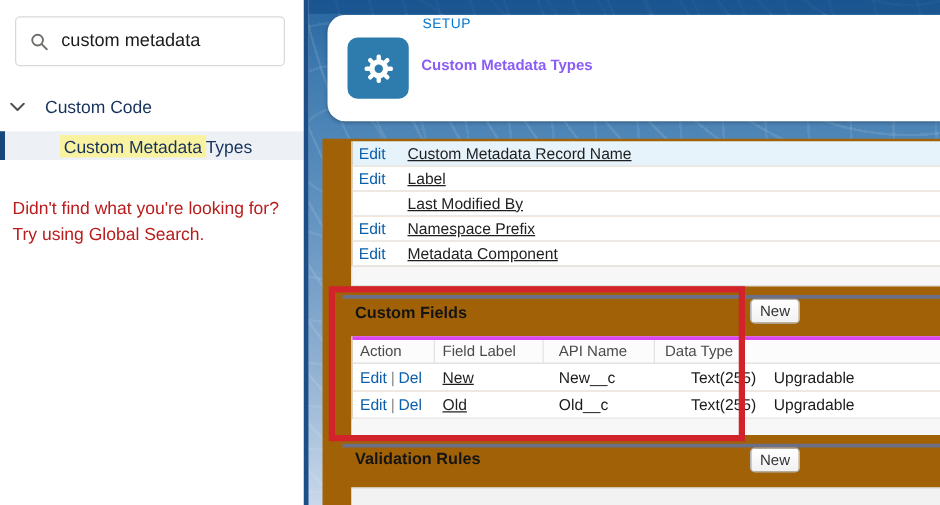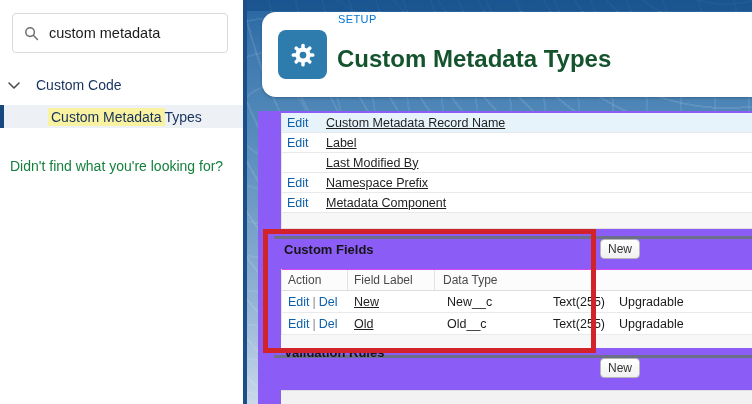--- a/index.html
+++ b/index.html
@@ -23,59 +23,59 @@
     position:absolute; left:8px; top:74px; height:22px;
     display:flex; align-items:center; gap:16px; cursor:pointer;
   }
   .tree-parent .lbl { font-size:14px; color:#16325C; }
   .selected-row {
     position:absolute; left:0; top:105px; width:243px; height:23px;
     background:#EDF1F6; border-left:4px solid #16477D;
     display:flex; align-items:center; font-size:14px; color:#16325C; cursor:pointer;
   }
   .selected-row .hl { background:#F9F2A1; padding:1px 3px; margin-left:44px; }
-  .hint { position:absolute; left:10px; top:156px; width:225px; font-size:14px; color:#15803d; line-height:21px; }
+  .hint { position:absolute; left:10px; top:156px; width:225px; font-size:14px; color:#b91c1c; line-height:21px; }
   
   .vline { position:absolute; left:243px; top:0; width:4px; height:404px; background:#1C4E87; }
   .main-bg {
     position:absolute; left:247px; top:0; width:505px; height:404px;
     background-image:
       repeating-radial-gradient(circle at 95% -25%, rgba(255,255,255,0.10) 0 2px, transparent 2px 26px),
       repeating-radial-gradient(circle at 5% 30%, rgba(255,255,255,0.08) 0 2px, transparent 2px 34px),
       linear-gradient(180deg, #27659F 0%, #3F7BB0 14%, #5B8FBE 38%, #8FB0D2 72%, #C9D8EA 100%);
   }
   .topbar { position:absolute; left:247px; top:0; width:505px; height:11px; background:rgba(23,80,140,0.75); }
   
   .card {
     position:absolute; left:262px; top:12px; width:490px; height:85px;
     background:#ffffff; border-radius:14px 0 0 14px; box-shadow:0 1px 3px rgba(0,0,0,0.25);
   }
   .gear-tile {
     position:absolute; left:16px; top:18px; width:49px; height:49px;
     border-radius:8px; background:#2E7CAD; display:flex; align-items:center; justify-content:center;
   }
   .eyebrow { position:absolute; left:76px; top:1px; font-size:11px; color:#0176D3; letter-spacing:0.4px; }
-  .card-title { position:absolute; left:75px; top:33px; font-size:24px; font-weight:700; color:#14532d; }
-  
-  .panel { position:absolute; left:258px; top:111px; width:494px; height:293px; background:#8b5cf6; }
+  .card-title { position:absolute; left:75px; top:33px; font-size:12px; font-weight:700; color:#8b5cf6; }
+  
+  .panel { position:absolute; left:258px; top:111px; width:494px; height:293px; background:#a16207; }
   .std-table { position:absolute; left:23px; top:2px; right:0; border-left:1px solid #E3E6E8; }
   .std-row { display:flex; align-items:center; height:20px; border-bottom:1px solid #E7E9EB; font-size:12.5px; background:#fff; }
   .std-row.hl { background:#E6F3FB; }
   .std-action { width:44px; padding-left:5px; color:#0B5FAB; cursor:pointer; }
   .std-label { color:#1F1F1F; text-decoration:underline; cursor:pointer; }
   .std-footer { position:absolute; left:23px; top:102px; right:0; height:16px; background:#F7F7F7; border-bottom:1px solid #E0E0E0; border-left:1px solid #E3E6E8; }
   .sec-border { position:absolute; left:16px; right:0; height:3px; background:#6B7088; }
   .sec-title { position:absolute; left:26px; font-size:13px; font-weight:700; color:#141414; }
   .btn {
     position:absolute; width:40px; height:20px; font-family:"Liberation Sans",sans-serif;
     font-size:12px; color:#333; background:linear-gradient(#ffffff,#F1F1F1);
     border:1px solid #B6B6B6; border-radius:4px; text-align:center; line-height:18px; cursor:pointer;
   }
   .cf-table { position:absolute; left:23px; top:158px; right:0; border-left:1px solid #E3E6E8; font-size:12.5px; }
-  .cf-head { display:flex; height:22px; align-items:center; background:#FCFCFC; border-top:1px solid #d946ef; border-bottom:1px solid #DDDDDD; font-size:12px; color:#4A4A4A; }
+  .cf-head { display:flex; height:22px; align-items:center; background:#FCFCFC; border-top:3px solid #d946ef; border-bottom:1px solid #DDDDDD; font-size:12px; color:#4A4A4A; }
   .cf-head > div { border-right:1px solid #E2E2E2; height:100%; display:flex; align-items:center; }
   .cf-head > div:last-child { border-right:none; }
   .cf-row { display:flex; height:22px; align-items:center; border-bottom:1px solid #EAEAEA; background:#fff; color:#1B1B1B; }
   .c-action { width:66px; padding-left:6px; }
   .c-fl { width:87px; padding-left:6px; }
   .c-api { width:89px; padding-left:12px; }
   .c-dt { width:81px; padding-left:8px;text-align:right; }
   .c-fm { flex:1; padding-left:14px; }
   .lnk { color:#0B5FAB; cursor:pointer; }
   .sep { color:#8A8A8A; padding:0 3px; }
@@ -109,20 +109,21 @@
       <span class="lbl">Custom Code</span>
     </div>
 
     <div class="selected-row">
       <span class="hl">Custom Metadata</span>
         <span> Types</span>
     </div>
 
     <div class="hint">
       <div>Didn't find what you're looking for?</div>
+      <div>Try using Global Search.</div>
     </div>
   </div>
 
   <div class="vline"></div>
   <div class="main-bg"></div>
   <div class="topbar"></div>
 
   <div class="card">
     <div class="gear-tile">
       <svg width="30" height="30" viewBox="0 0 24 24">
@@ -171,20 +172,21 @@
     <div class="std-footer"></div>
 
     <div class="sec-border" style="top:125px;"></div>
     <div class="sec-title" style="top:131px;">Custom Fields</div>
     <div class="btn" style="left:342px; top:128px;">New</div>
 
     <div class="cf-table">
       <div class="cf-head">
         <div class="c-action">Action</div>
         <div class="c-fl">Field Label</div>
+        <div class="c-api">API Name</div>
         <div class="c-dt">Data Type</div>
       </div>
       <div class="cf-row">
         <div class="c-action">
           <span class="lnk">Edit</span><span class="sep">|</span><span class="lnk">Del</span>
         </div>
         <div class="c-fl"><span class="dlnk">New</span></div>
         <div class="c-api">New__c</div>
         <div class="c-dt">Text(255)</div>
         <div class="c-fm">Upgradable</div>
@@ -195,20 +197,20 @@
         </div>
         <div class="c-fl"><span class="dlnk">Old</span></div>
         <div class="c-api">Old__c</div>
         <div class="c-dt">Text(255)</div>
         <div class="c-fm">Upgradable</div>
       </div>
     </div>
     <div class="cf-band"></div>
 
     <div class="sec-border" style="top:244px;"></div>
-    <div class="sec-title" style="top:234px;">Validation Rules</div>
+    <div class="sec-title" style="top:248px;">Validation Rules</div>
     <div class="btn" style="left:342px; top:247px;">New</div>
     <div class="vr-band"></div>
   </div>
 
   <div class="annotation"></div>
 
 </div>
 
 </body></html>

